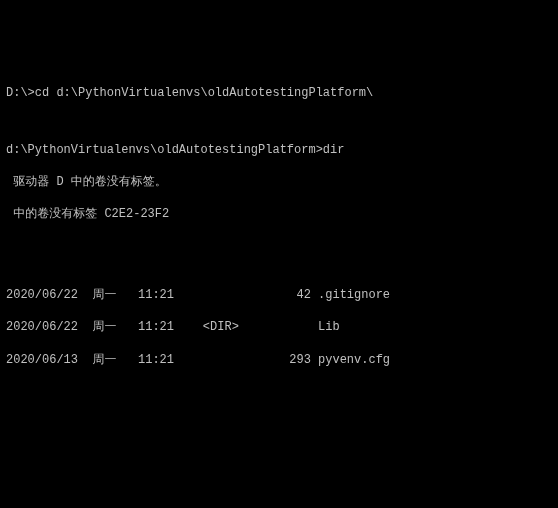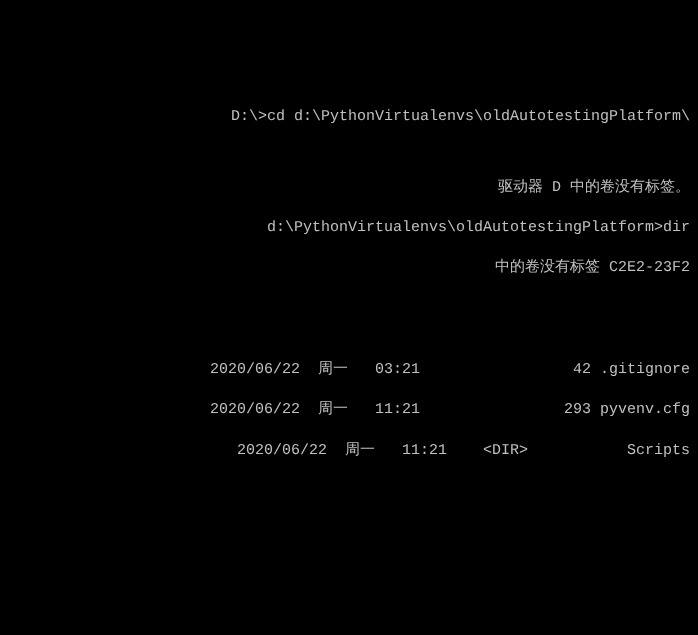--- a/index.html
+++ b/index.html
@@ -15,42 +15,41 @@
       line-height: 1.35;
       width: 558px;
       height: 508px;
       padding: 4px 6px;
       overflow: hidden;
       white-space: pre;
     }
     .line {
       display: block;
       white-space: pre;
-      text-align: right;
     }
     .blank {
       height: 8px;
     }
   </style>
 </head>
 <body>
 
 
 
 <div>
 <span class="line">D:\&gt;cd d:\PythonVirtualenvs\oldAutotestingPlatform\</span>
 <div class="blank"></div>
+<span class="line">d:\PythonVirtualenvs\oldAutotestingPlatform&gt;dir</span>
 <span class="line"> 驱动器 D 中的卷没有标签。</span>
-<span class="line">d:\PythonVirtualenvs\oldAutotestingPlatform&gt;dir</span>
 <span class="line"> 中的卷没有标签 C2E2-23F2</span>
 <div class="blank"></div>
 <div class="blank"></div>
-<span class="line">2020/06/22  周一   03:21                 42 .gitignore</span>
-<span class="line">2020/06/22  周一   11:21                293 pyvenv.cfg</span>
-<span class="line">2020/06/22  周一   11:21    &lt;DIR&gt;           Scripts</span>
+<span class="line">2020/06/22  周一   11:21                 42 .gitignore</span>
+<span class="line">2020/06/22  周一   11:21    &lt;DIR&gt;           Lib</span>
+<span class="line">2020/06/13  周一   11:21                293 pyvenv.cfg</span>
 
 
 
 
 
 
 
 
 
 

